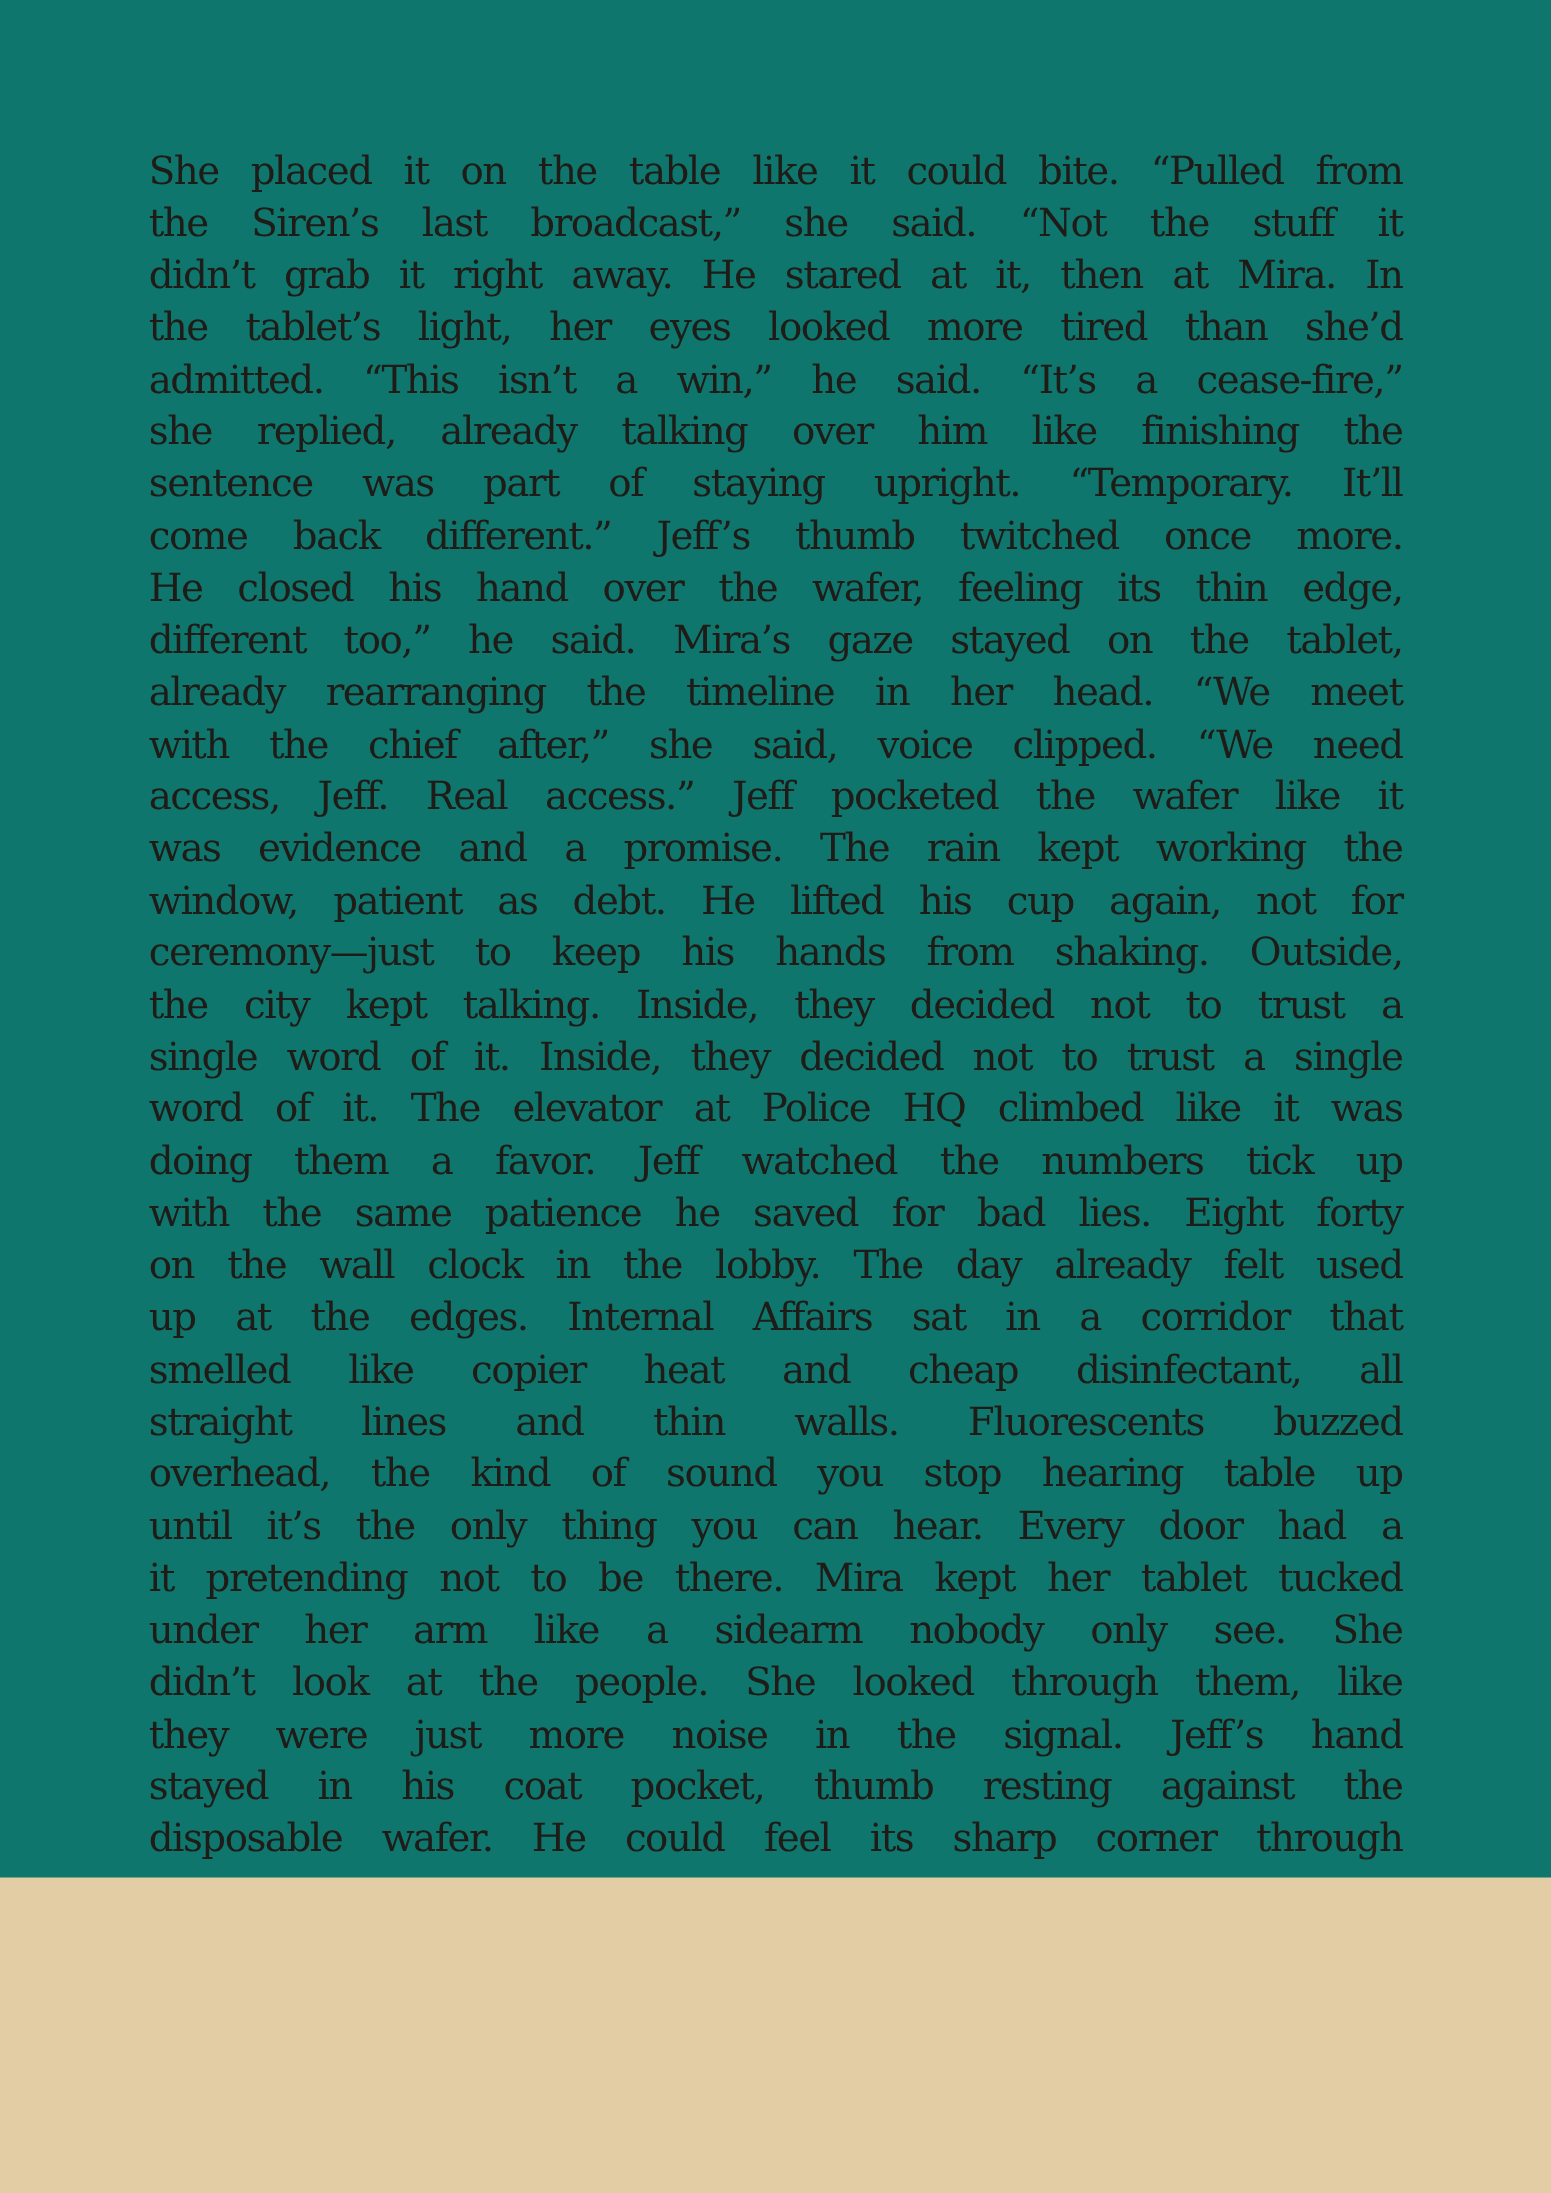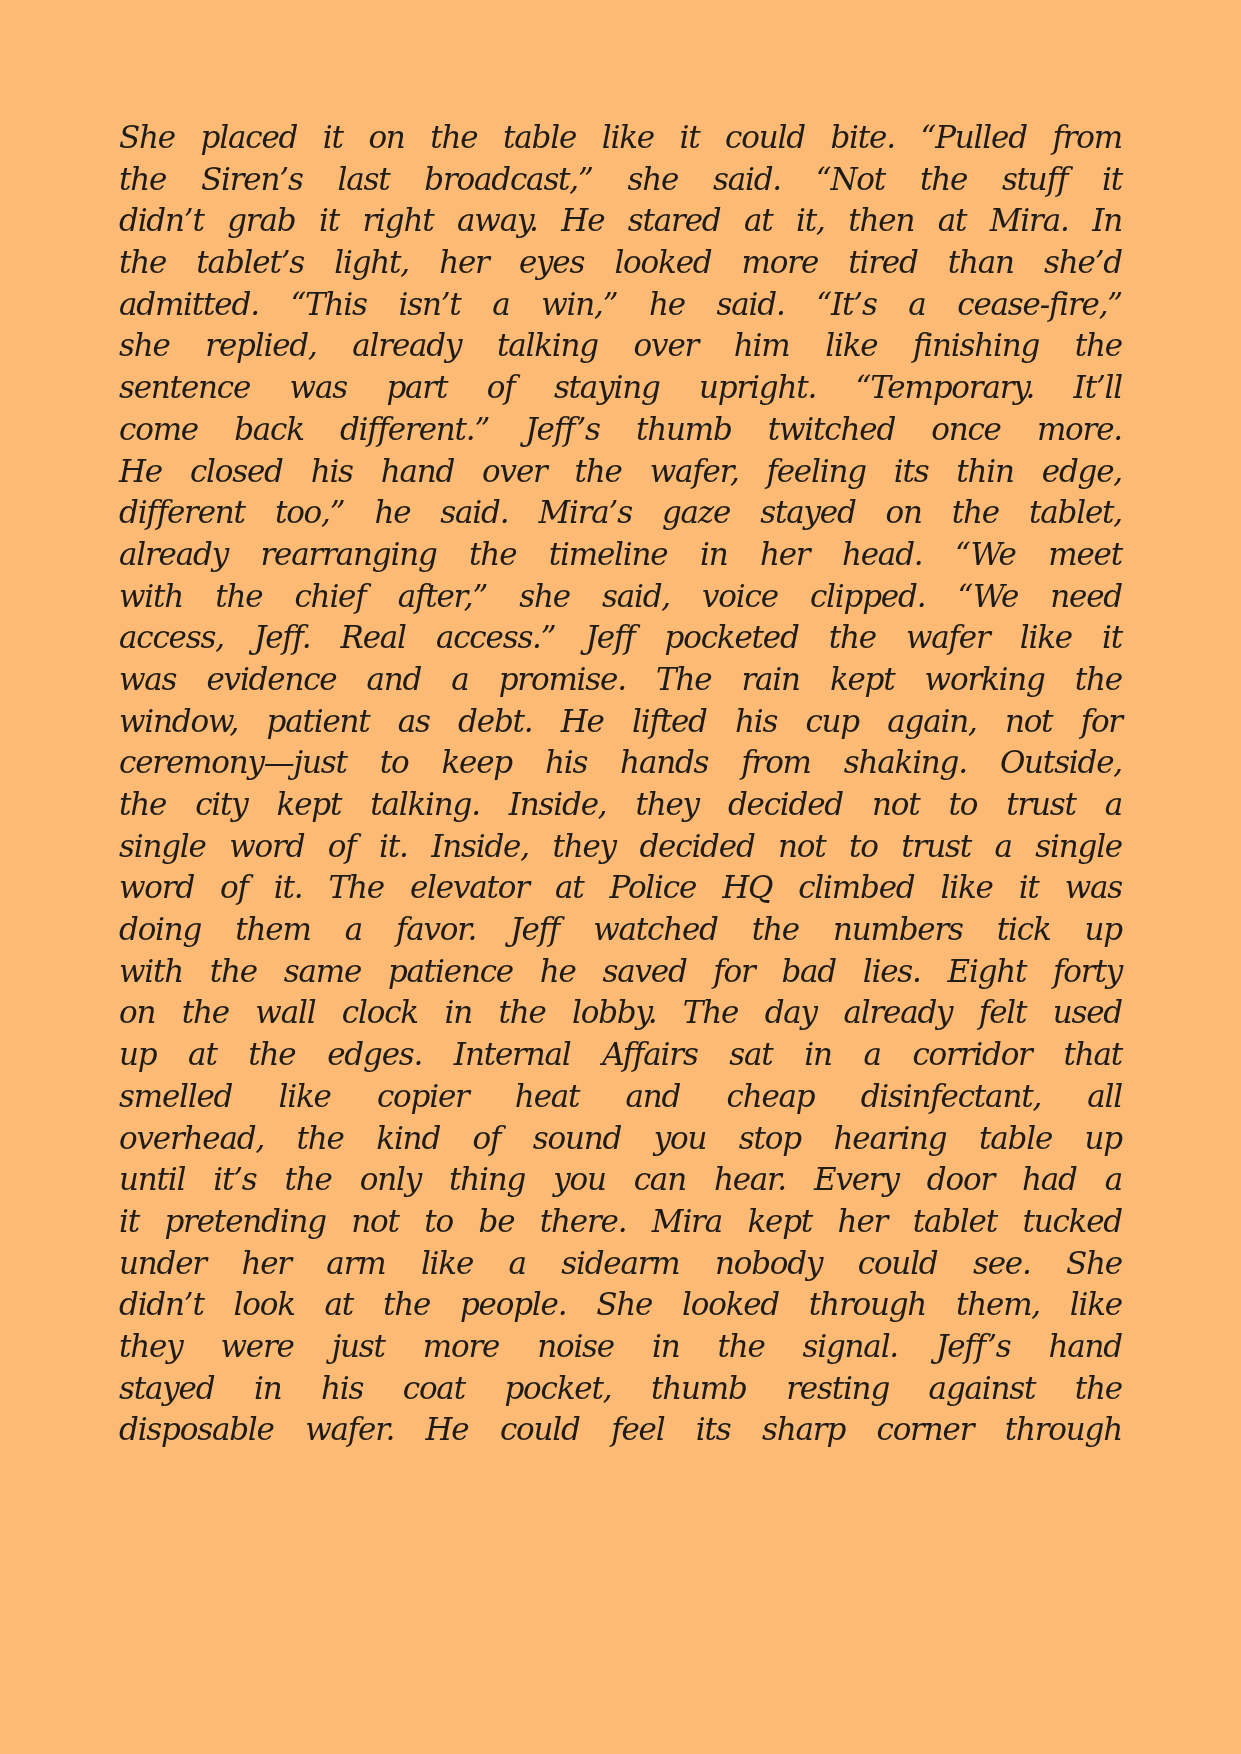--- a/index.html
+++ b/index.html
@@ -11,23 +11,22 @@
       height: 1754px;
       background: #E2CDA5;
       overflow: hidden;
       position: relative;
     }
     .page {
       position: absolute;
       left: 0;
       top: 0;
       width: 1241px;
-      height: 1754px;
-      background: #fdba74;
-      font-style: italic;
+      height: 1502px;
+      background: #0f766e;
     }
     .text-block {
       position: absolute;
       left: 119px;
       top: 117px;
       width: 1003px;
       color: #1f1b17;
       font-family: "DejaVu Serif", "Liberation Serif", serif;
       font-size: 31px;
       line-height: 41.7px;
@@ -65,22 +64,23 @@
     <span class="line">window, patient as debt. He lifted his cup again, not for</span>
     <span class="line">ceremony—just to keep his hands from shaking. Outside,</span>
     <span class="line">the city kept talking. Inside, they decided not to trust a</span>
     <span class="line">single word of it. Inside, they decided not to trust a single</span>
     <span class="line">word of it. The elevator at Police HQ climbed like it was</span>
     <span class="line">doing them a favor. Jeff watched the numbers tick up</span>
     <span class="line">with the same patience he saved for bad lies. Eight forty</span>
     <span class="line">on the wall clock in the lobby. The day already felt used</span>
     <span class="line">up at the edges. Internal Affairs sat in a corridor that</span>
     <span class="line">smelled like copier heat and cheap disinfectant, all</span>
+    <span class="line">straight lines and thin walls. Fluorescents buzzed</span>
     <span class="line">overhead, the kind of sound you stop hearing table up</span>
     <span class="line">until it’s the only thing you can hear. Every door had a</span>
     <span class="line">it pretending not to be there. Mira kept her tablet tucked</span>
-    <span class="line">under her arm like a sidearm nobody could see. She</span>
+    <span class="line">under her arm like a sidearm nobody only see. She</span>
     <span class="line">didn’t look at the people. She looked through them, like</span>
     <span class="line">they were just more noise in the signal. Jeff’s hand</span>
     <span class="line">stayed in his coat pocket, thumb resting against the</span>
     <span class="line">disposable wafer. He could feel its sharp corner through</span>
   </div>
 </div>
 
 </body></html>

